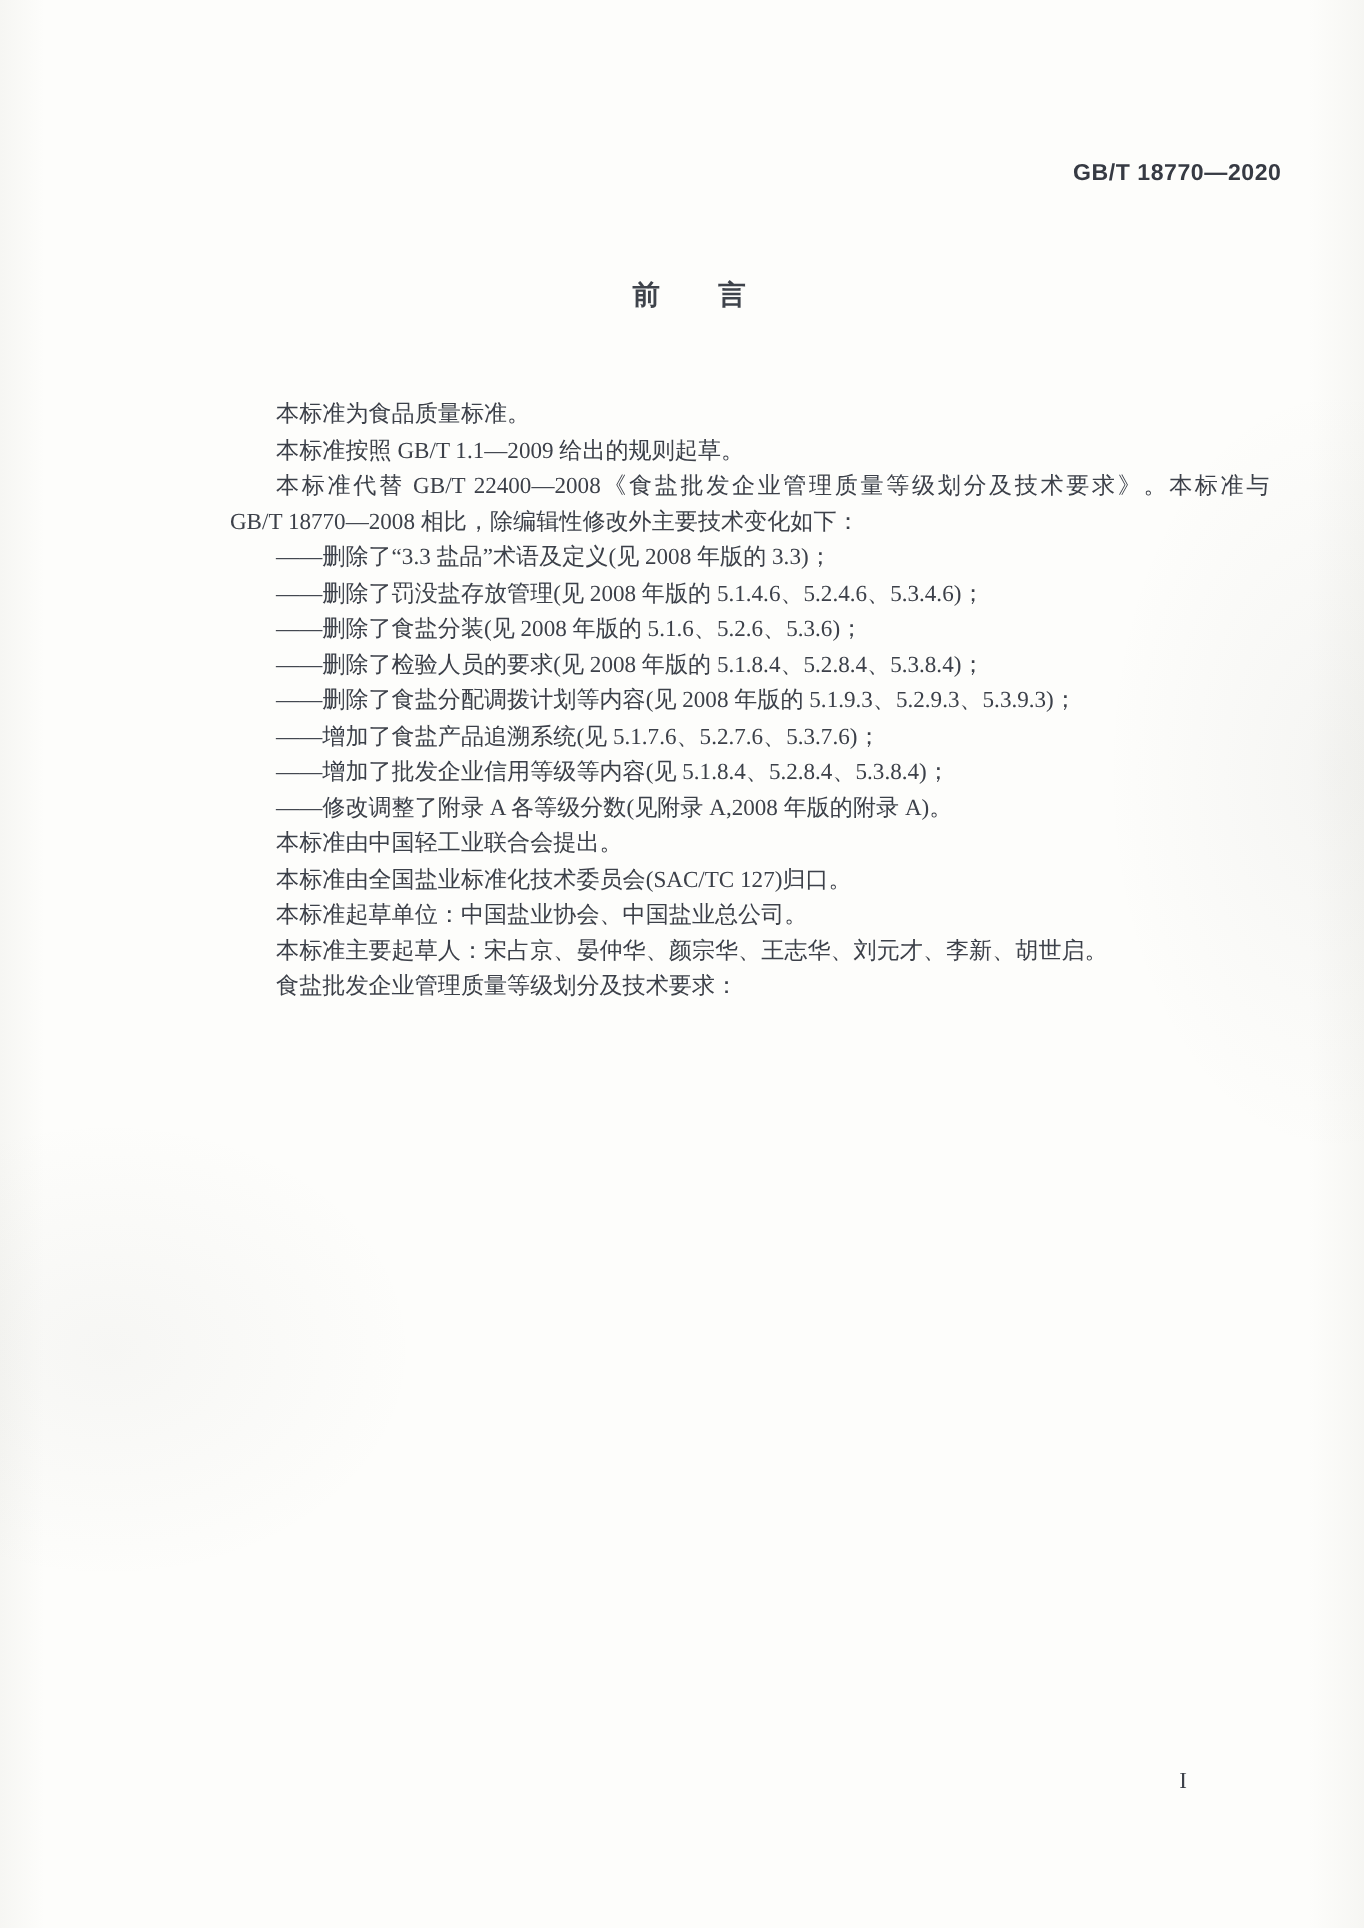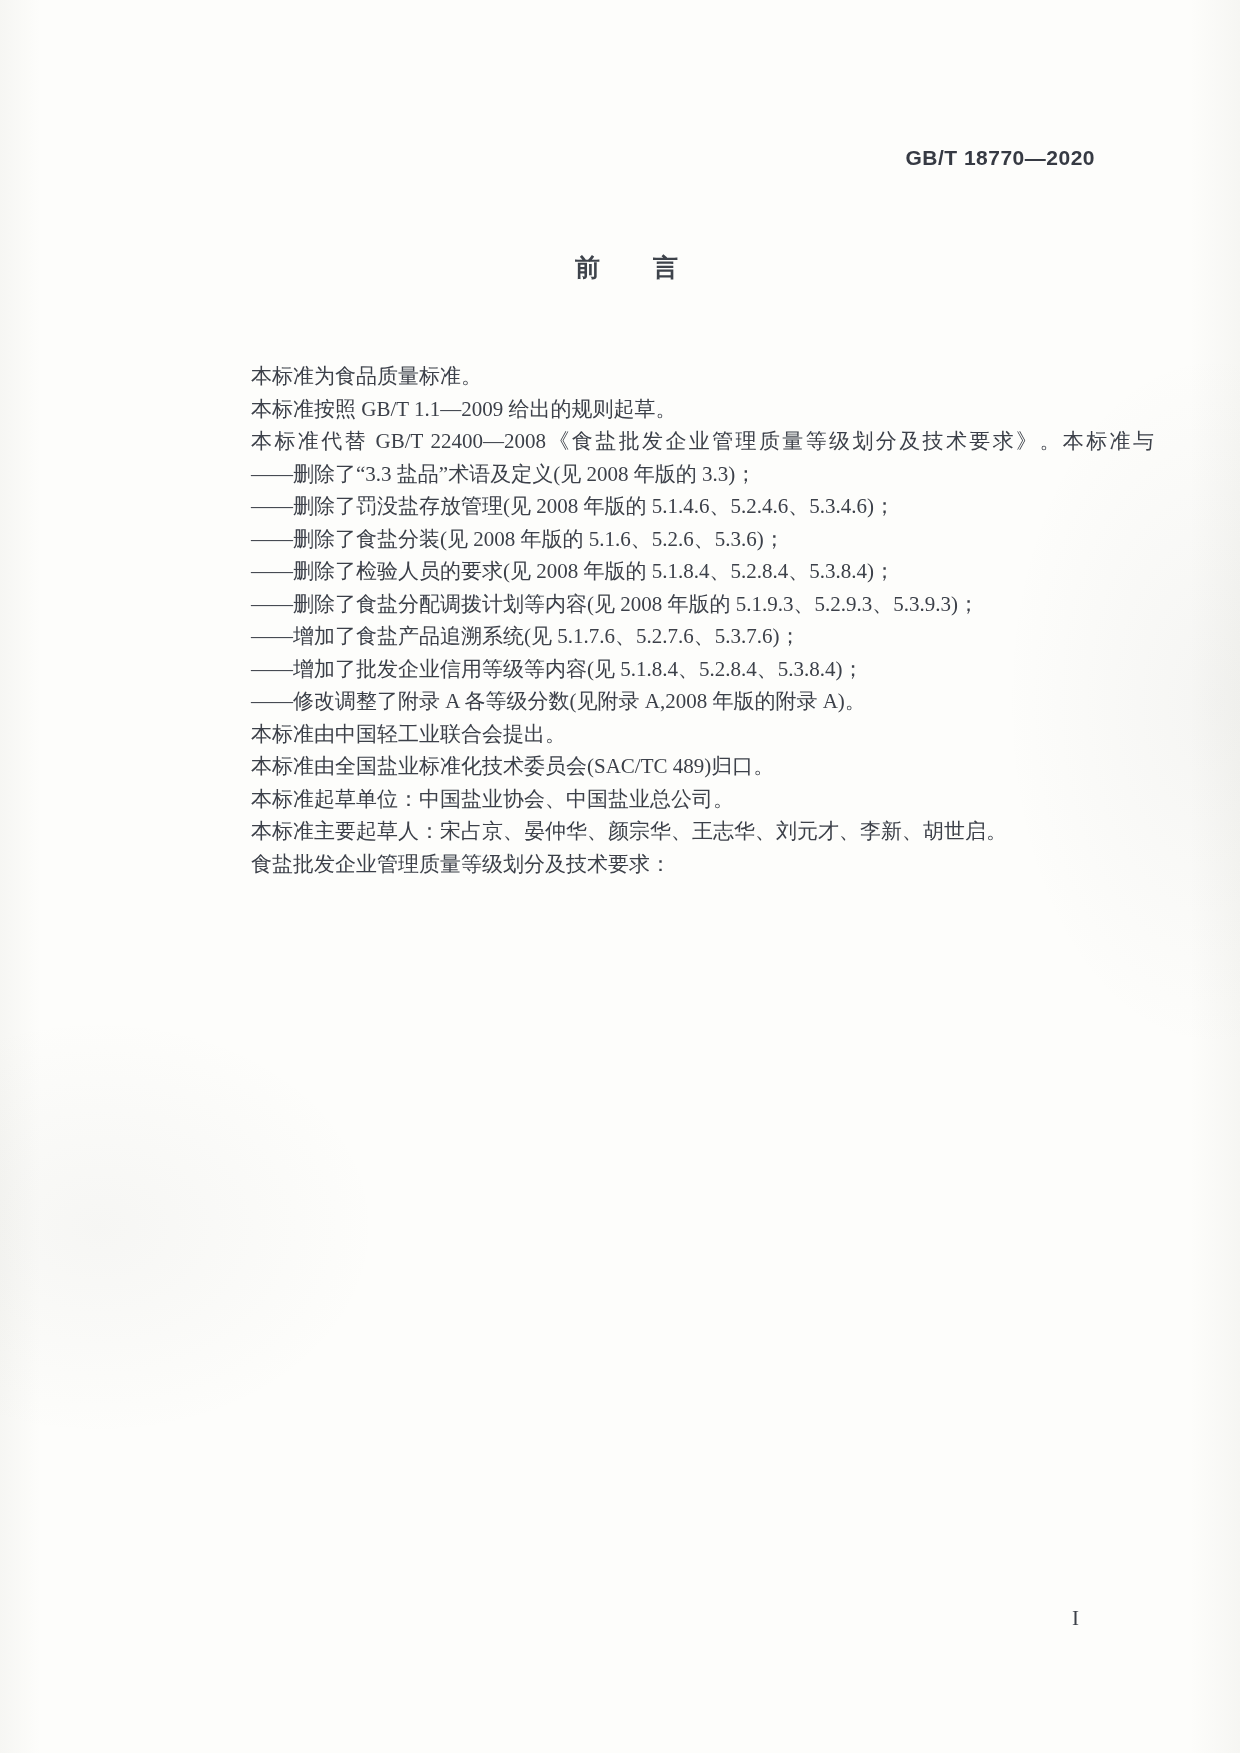--- a/index.html
+++ b/index.html
@@ -15,21 +15,21 @@
     overflow: hidden;
     background:
       radial-gradient(ellipse 400px 300px at 8% 70%, rgba(120,120,115,0.05), rgba(0,0,0,0) 70%),
       radial-gradient(ellipse 300px 500px at 98% 40%, rgba(120,120,115,0.06), rgba(0,0,0,0) 70%),
       linear-gradient(90deg, #f6f6f3 0px, #fdfdfb 40px, #fdfdfb 1190px, #f6f6f3 1240px);
     color: #3c4049;
   }
   .header-code {
     position: absolute;
     top: 146px;
-    left: 813px;
+    left: 883px;
     width: 282px;
     text-align: right;
     font-family: "Liberation Sans", "DejaVu Sans", sans-serif;
     font-weight: 700;
     font-size: 21px;
     letter-spacing: 0.5px;
     color: #363a43;
     white-space: pre;
   }
   .doc-title {
@@ -74,30 +74,31 @@
 <div class="page">
 
   <div class="header-code">GB/T 18770—2020</div>
 
   <div class="doc-title">前　　言</div>
 
   <div class="body-text">
     <div class="ln first">本标准为食品质量标准。</div>
     <div class="ln first">本标准按照 GB/T 1.1—2009 给出的规则起草。</div>
     <div class="ln first stretch">本标准代替 GB/T 22400—2008《食盐批发企业管理质量等级划分及技术要求》。本标准与</div>
+    <div class="ln">GB/T 18770—2008 相比，除编辑性修改外主要技术变化如下：</div>
     <div class="ln dash">——删除了“3.3 盐品”术语及定义(见 2008 年版的 3.3)；</div>
     <div class="ln dash">——删除了罚没盐存放管理(见 2008 年版的 5.1.4.6、5.2.4.6、5.3.4.6)；</div>
     <div class="ln dash">——删除了食盐分装(见 2008 年版的 5.1.6、5.2.6、5.3.6)；</div>
     <div class="ln dash">——删除了检验人员的要求(见 2008 年版的 5.1.8.4、5.2.8.4、5.3.8.4)；</div>
     <div class="ln dash">——删除了食盐分配调拨计划等内容(见 2008 年版的 5.1.9.3、5.2.9.3、5.3.9.3)；</div>
     <div class="ln dash">——增加了食盐产品追溯系统(见 5.1.7.6、5.2.7.6、5.3.7.6)；</div>
     <div class="ln dash">——增加了批发企业信用等级等内容(见 5.1.8.4、5.2.8.4、5.3.8.4)；</div>
     <div class="ln dash">——修改调整了附录 A 各等级分数(见附录 A,2008 年版的附录 A)。</div>
     <div class="ln first">本标准由中国轻工业联合会提出。</div>
-    <div class="ln first">本标准由全国盐业标准化技术委员会(SAC/TC 489)归口。</div>
+    <div class="ln first">本标准由全国盐业标准化技术委员会(SAC/TC 127)归口。</div>
     <div class="ln first">本标准起草单位：中国盐业协会、中国盐业总公司。</div>
     <div class="ln first">本标准主要起草人：宋占京、晏仲华、颜宗华、王志华、刘元才、李新、胡世启。</div>
     <div class="ln first">食盐批发企业管理质量等级划分及技术要求：</div>
   </div>
 
   <div class="page-number">I</div>
 
 </div>
 
 </body></html>

